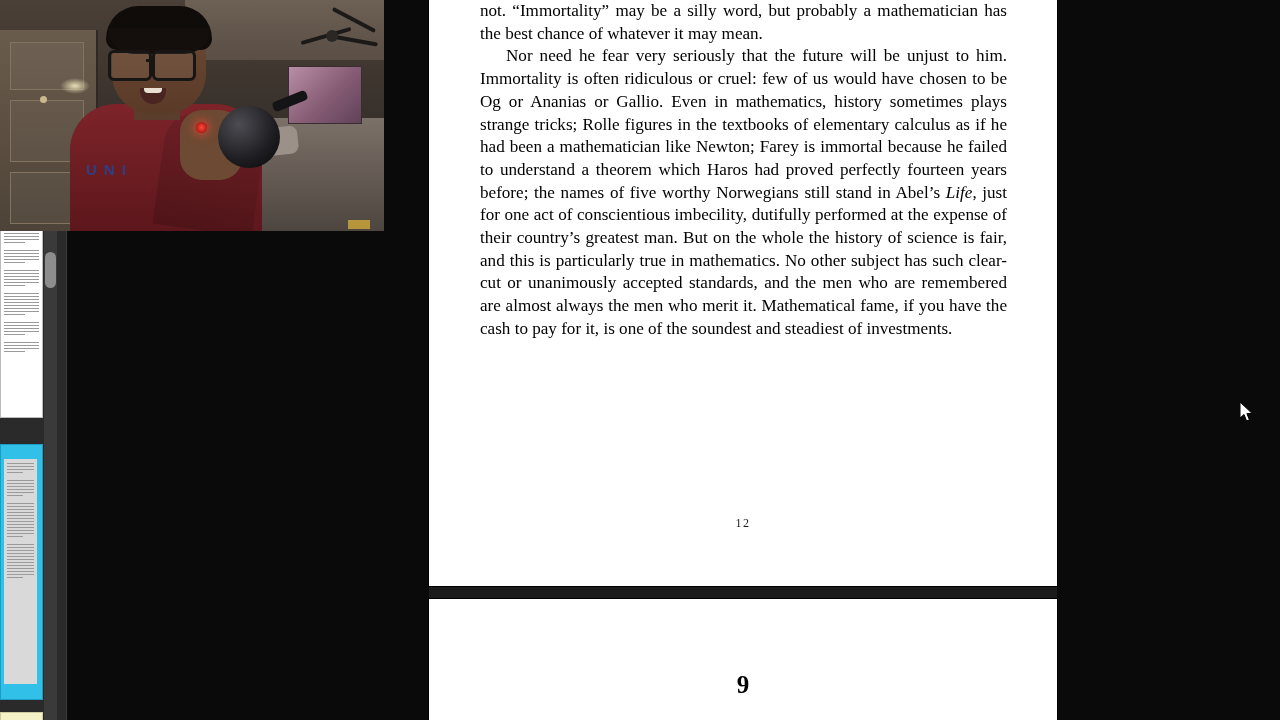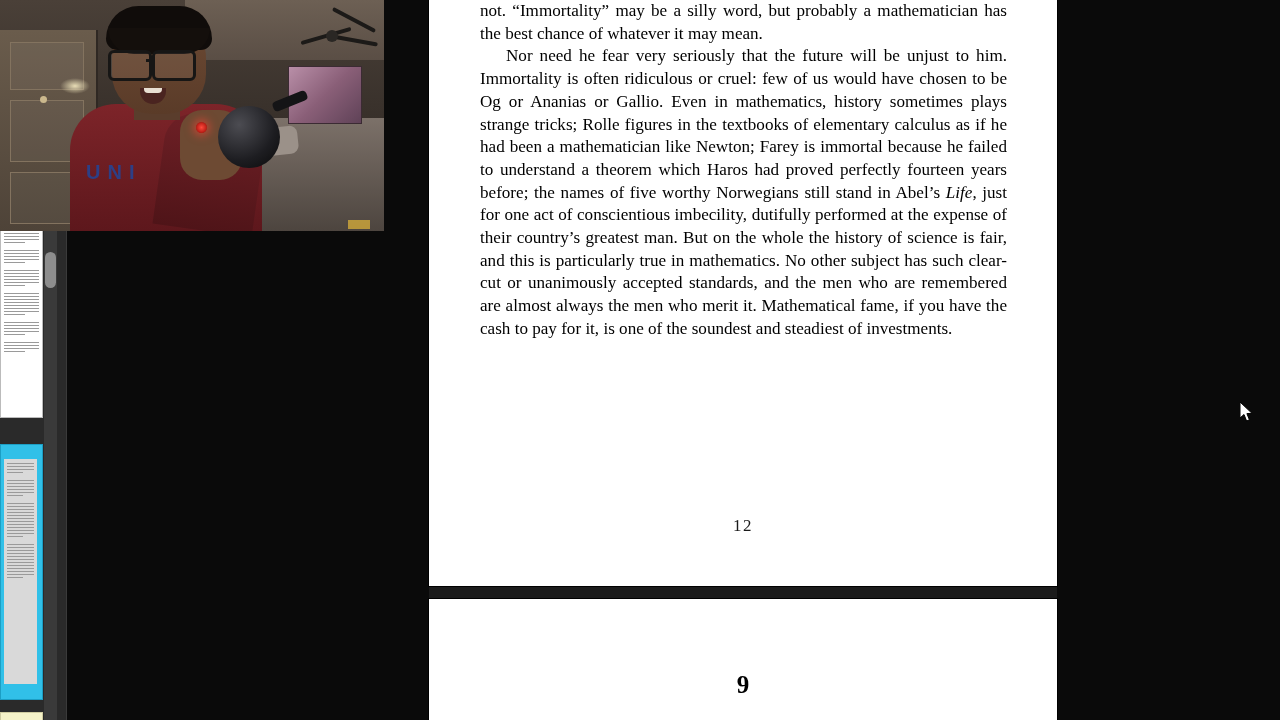--- a/index.html
+++ b/index.html
@@ -74,21 +74,21 @@
   .page-text p.indent {
     text-indent: 26px;
   }
 
   .folio {
     position: absolute;
     left: 0;
     width: 628px;
     text-align: center;
     font-family: "Liberation Serif", serif;
-    font-size: 17px;
+    font-size: 12px;
     letter-spacing: 1.5px;
     color: #1a1a1a;
   }
 
   #folio-current { top: 516px; }
 
   .chapter-number {
     position: absolute;
     left: 0;
     top: 72px;
@@ -327,21 +327,21 @@
     position: absolute;
     left: 118px; top: 104px; width: 62px; height: 70px;
     background: #6d4a33;
     border-radius: 22px;
   }
   #person-shirt-text {
     position: absolute;
     left: 24px; top: 155px;
     font-family: "Liberation Sans", sans-serif;
     font-weight: bold;
-    font-size: 20px;
+    font-size: 15px;
     letter-spacing: 7px;
     color: #2d3f86;
   }
 
   #cam-object {
     position: absolute;
     left: 218px; top: 106px; width: 62px; height: 62px;
     border-radius: 50%;
     background: radial-gradient(circle at 34% 30%, #4c4c52 0%, #1d1d21 60%, #090909 100%);
   }

